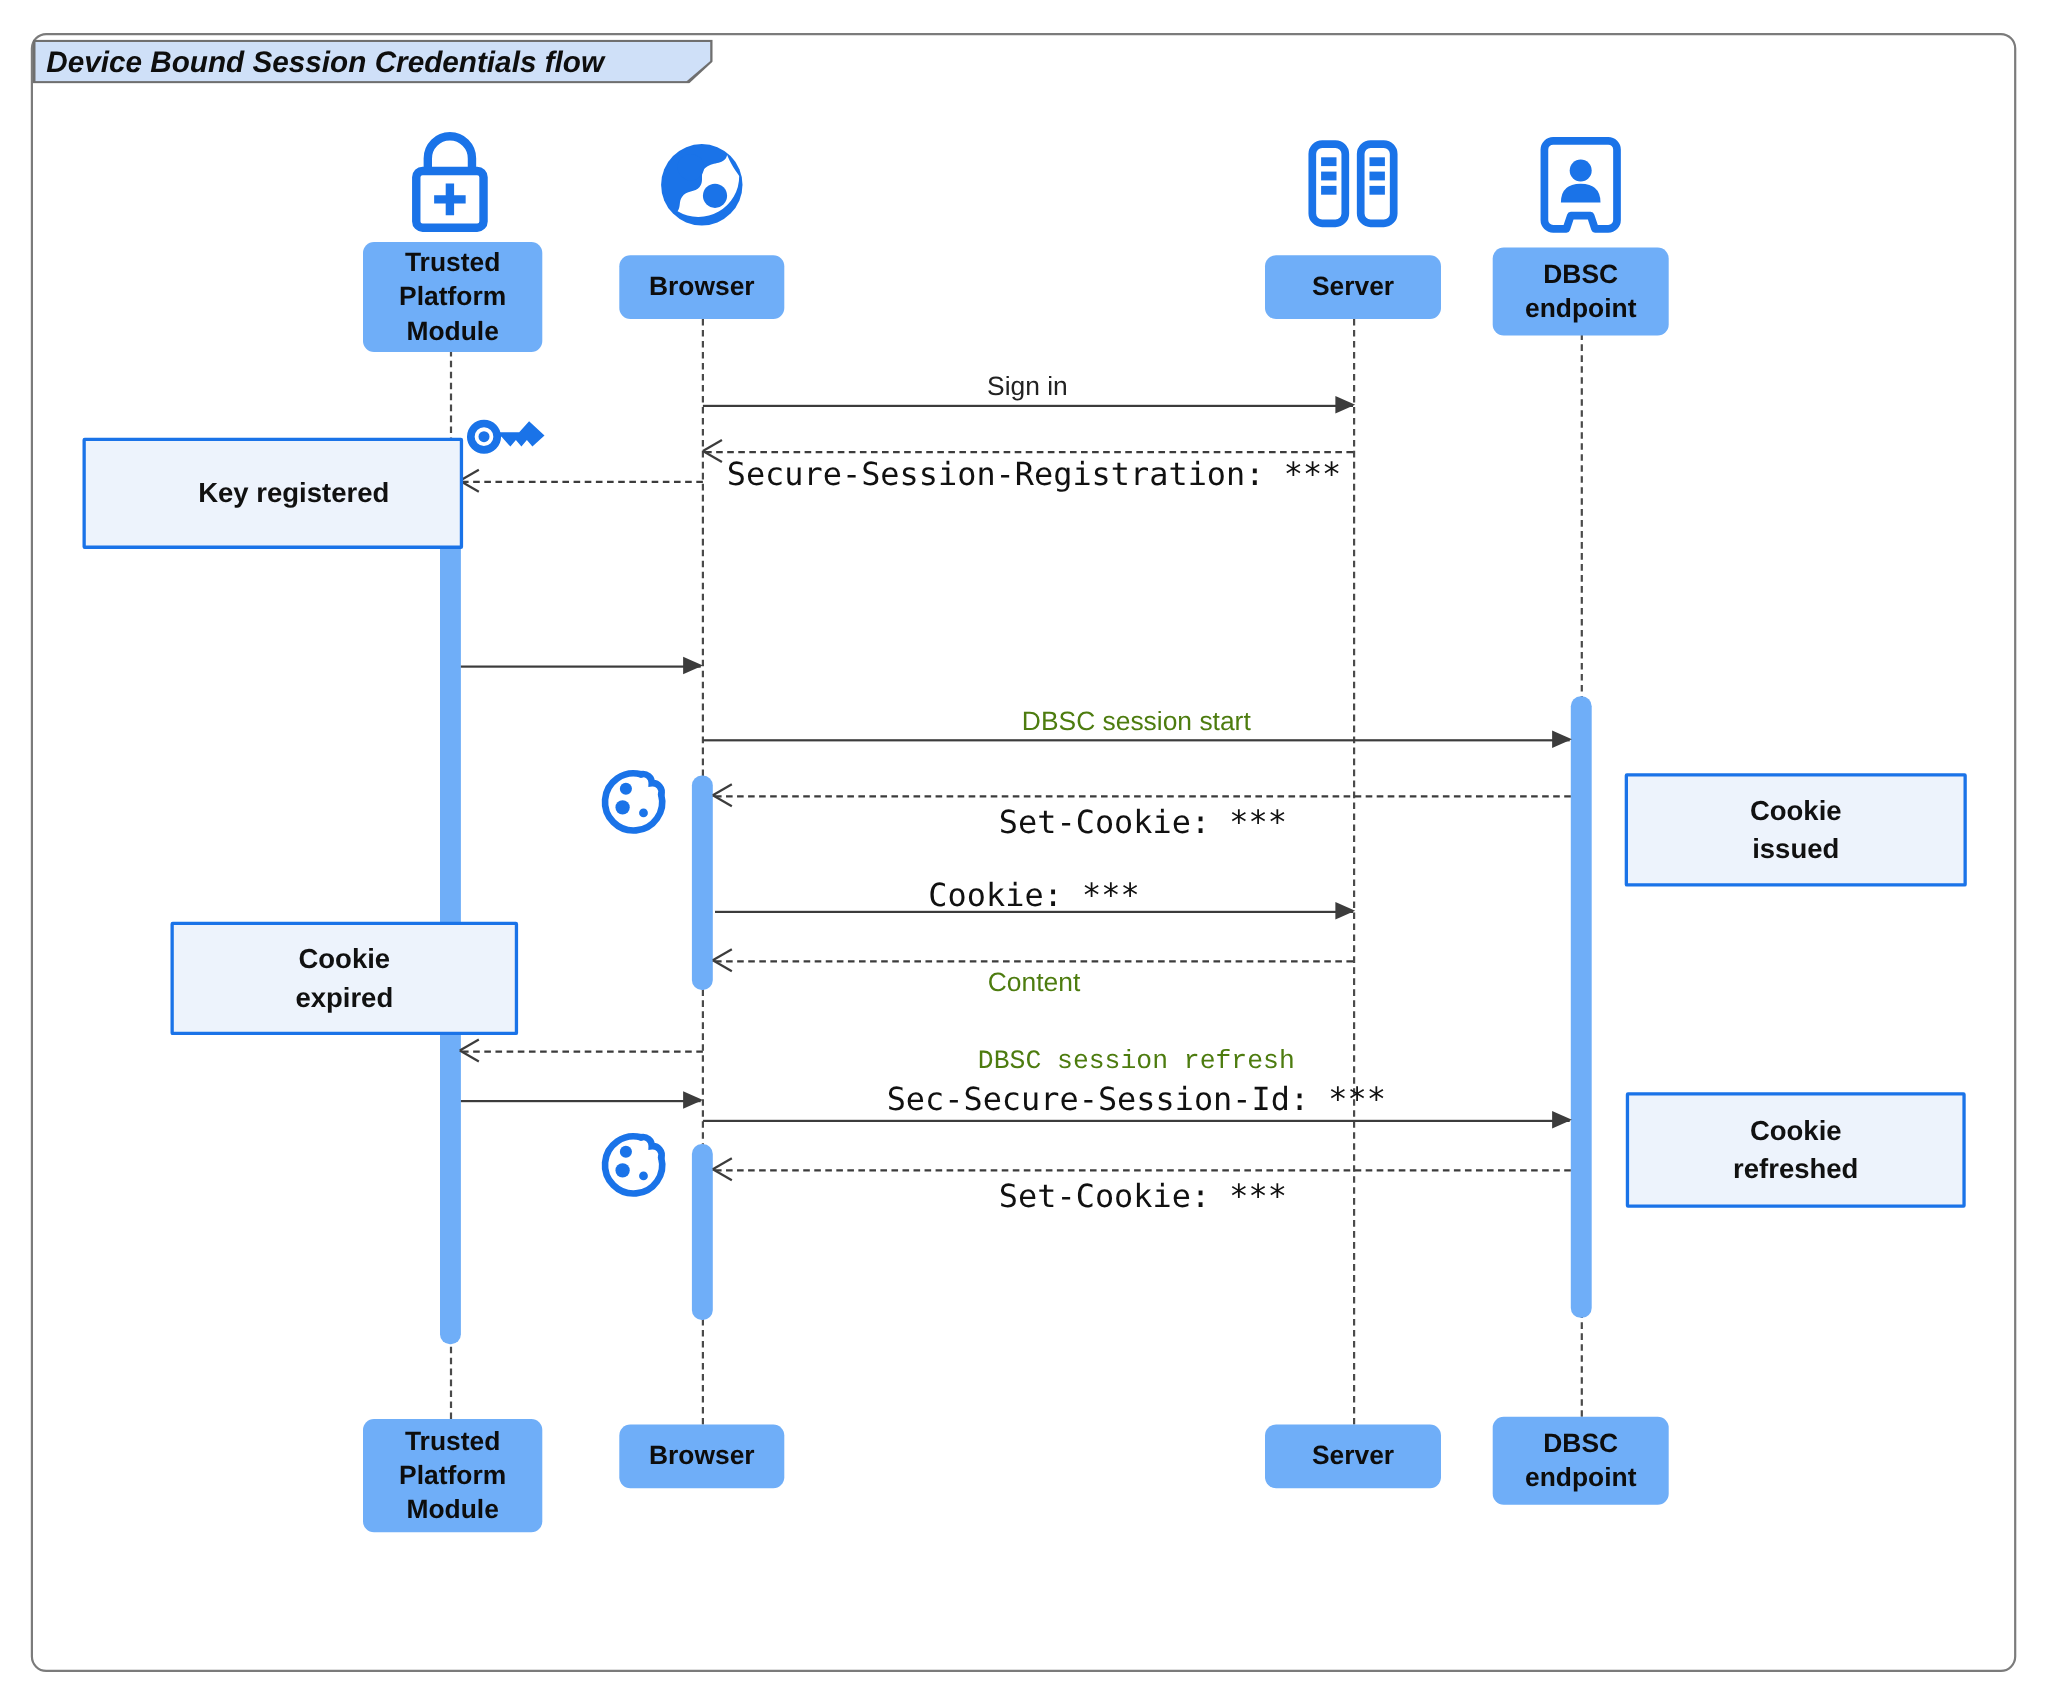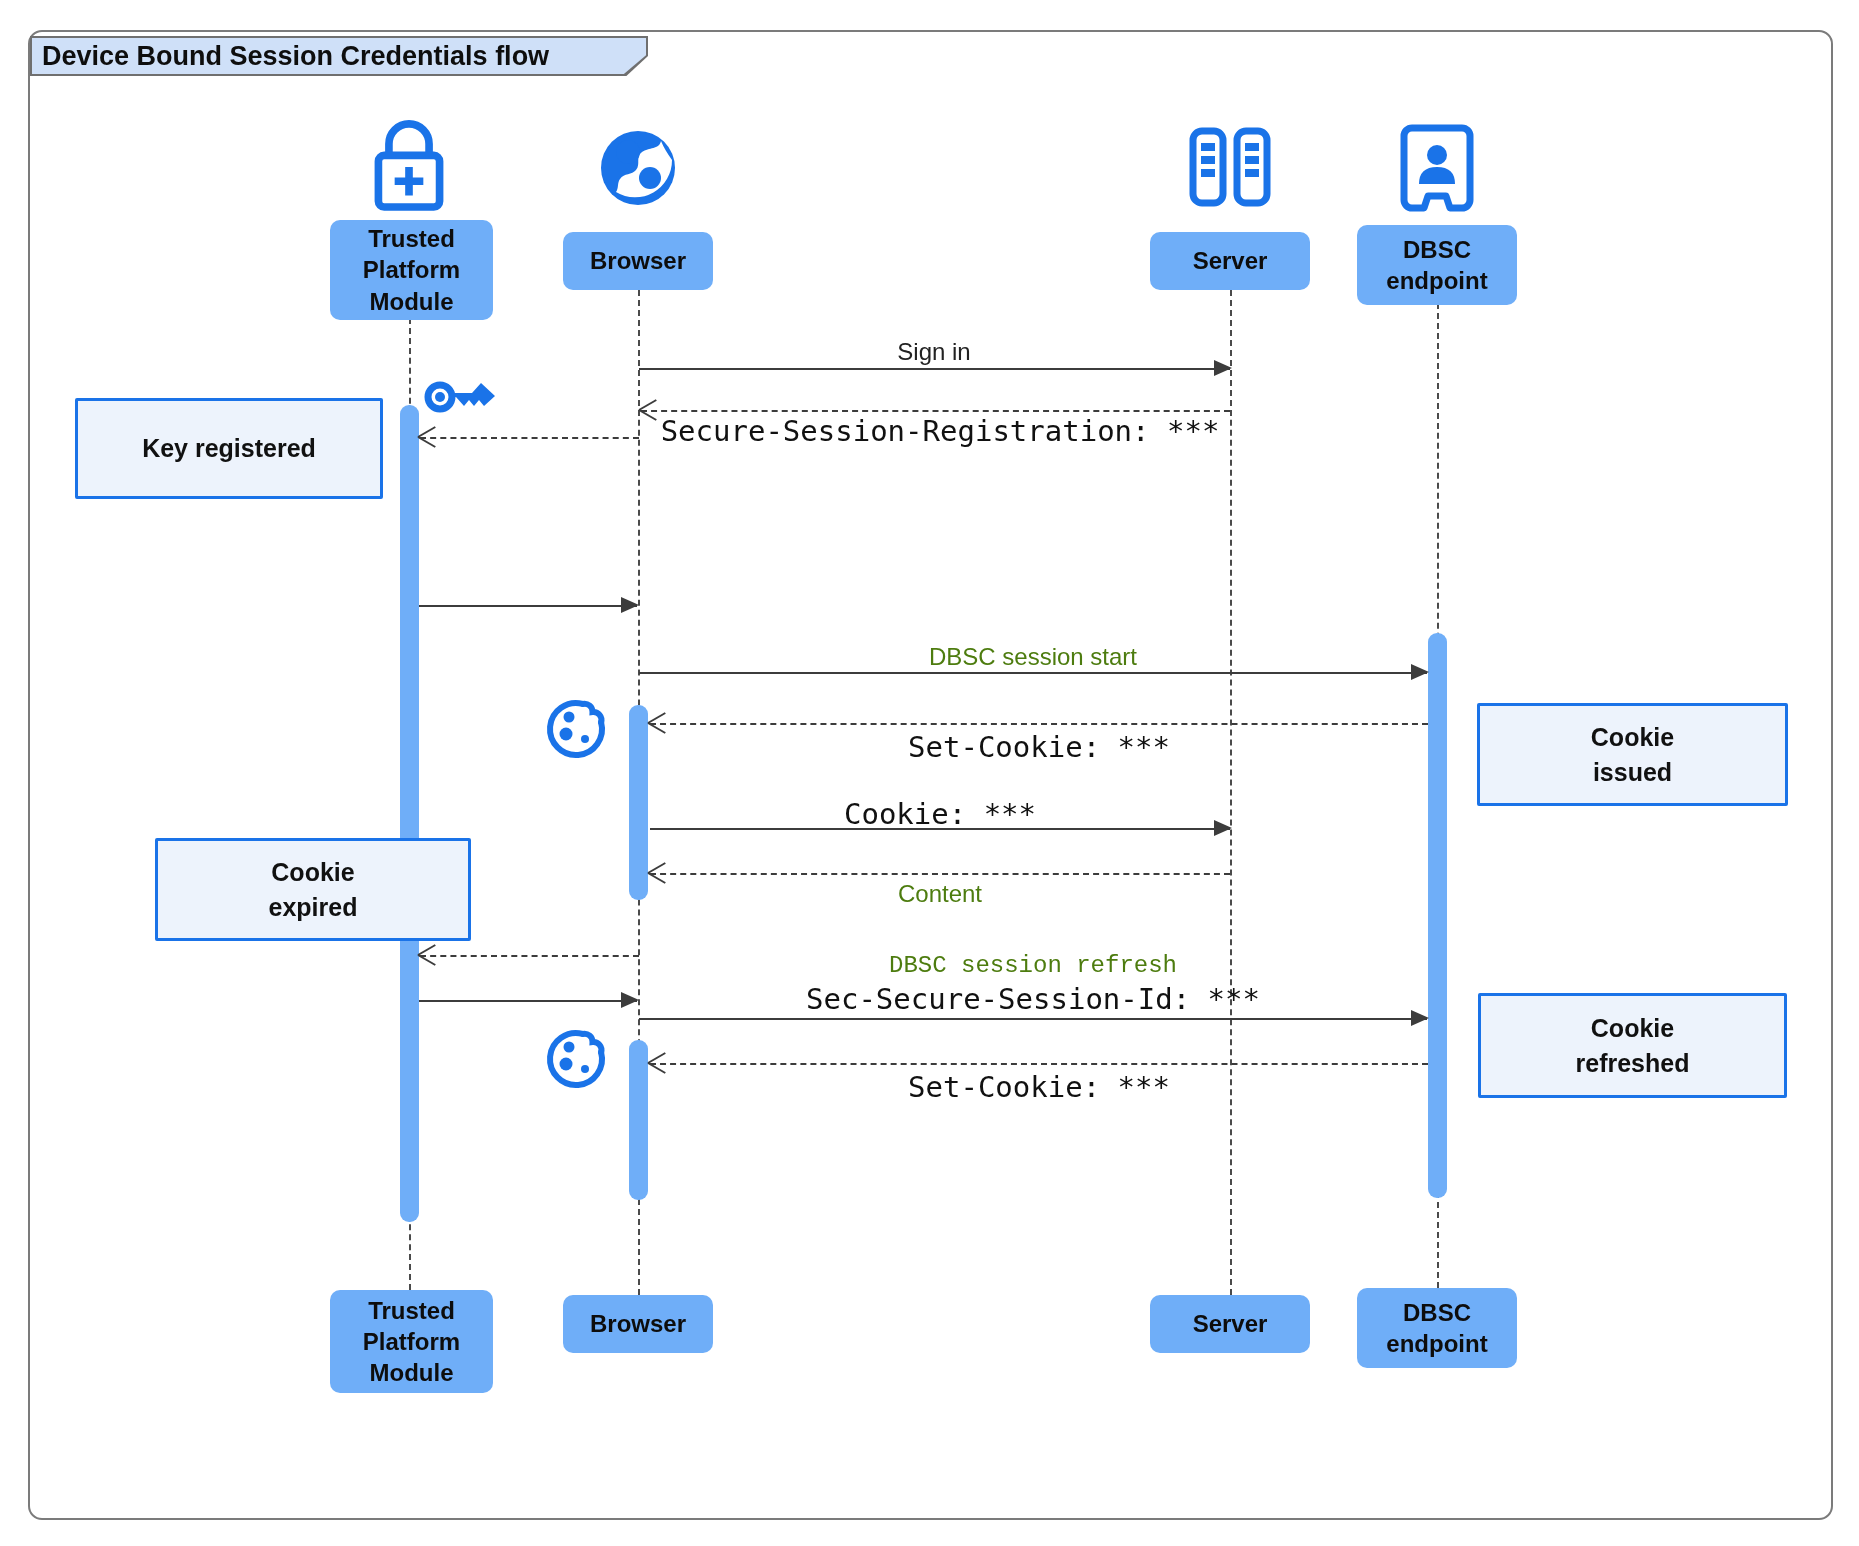--- a/index.html
+++ b/index.html
@@ -5,21 +5,21 @@
   html,body{margin:0;padding:0;background:#ffffff;}
   #stage{position:relative;width:1859px;height:1546px;background:#ffffff;overflow:hidden;
          font-family:"Liberation Sans",sans-serif;}
   #frame{position:absolute;left:28px;top:30px;width:1801px;height:1486px;
          border:2.5px solid #7b7b7b;border-radius:14px;background:#ffffff;}
   
   #title-tab-outer{position:absolute;left:30px;top:36px;width:618px;height:40px;background:#6f6f6f;
       clip-path:polygon(0 0,100% 0,100% 50%,96.5% 100%,0 100%);}
   #title-tab-inner{position:absolute;left:2px;top:2px;width:614px;height:36px;background:#cfe0f8;
       clip-path:polygon(0 0,100% 0,100% 48%,96.4% 100%,0 100%);
-      display:flex;align-items:center;}
+      display:flex;align-items:center;font-style:italic;}
   #title-text{font-size:27px;font-weight:bold;color:#0e0e0e;padding-left:10px;letter-spacing:0;}
   .lifeline{position:absolute;width:0;border-left:2px dashed #4a4a4a;z-index:1;}
   .bar{position:absolute;width:19px;border-radius:9px;background:#6faef8;z-index:2;}
   .msg{position:absolute;z-index:3;}
   .msg .ln{position:absolute;left:0;top:0;width:100%;}
   .ln.solid{border-top:2px solid #3c3c3c;}
   .ln.dashed{border-top:2px dashed #3c3c3c;}
   .ah-f{position:absolute;right:-2px;top:-8px;width:0;height:0;
         border-left:18px solid #3c3c3c;border-top:8px solid transparent;border-bottom:8px solid transparent;}
   .ah-o{position:absolute;left:-2px;top:0;width:20px;height:0;}
@@ -182,21 +182,21 @@
 endpoint</div>
 
   <div class="actor-box" style="left:330px;top:1290px;width:163px;height:103px;">Trusted
 Platform
 Module</div>
   <div class="actor-box" style="left:563px;top:1295px;width:150px;height:58px;">Browser</div>
   <div class="actor-box" style="left:1150px;top:1295px;width:160px;height:58px;">Server</div>
   <div class="actor-box" style="left:1357px;top:1288px;width:160px;height:80px;">DBSC
 endpoint</div>
 
-  <div class="note" style="left:75px;top:398px;width:302px;height:95px;">Key registered</div>
+  <div class="note" style="left:75px;top:398px;width:302px;height:95px;padding-left:38px;">Key registered</div>
   <div class="note" style="left:155px;top:838px;width:310px;height:97px;">Cookie
 expired</div>
   <div class="note" style="left:1477px;top:703px;width:305px;height:97px;">Cookie
 issued</div>
   <div class="note" style="left:1478px;top:993px;width:303px;height:99px;">Cookie
 refreshed</div>
 
   <div class="msg-label lbl-sans" style="left:934px;top:338px;">Sign in</div>
   <div class="msg-label lbl-mono" style="left:940px;top:414px;">Secure-Session-Registration: ***</div>
   <div class="msg-label lbl-gray" style="left:1033px;top:643px;">DBSC session start</div>

